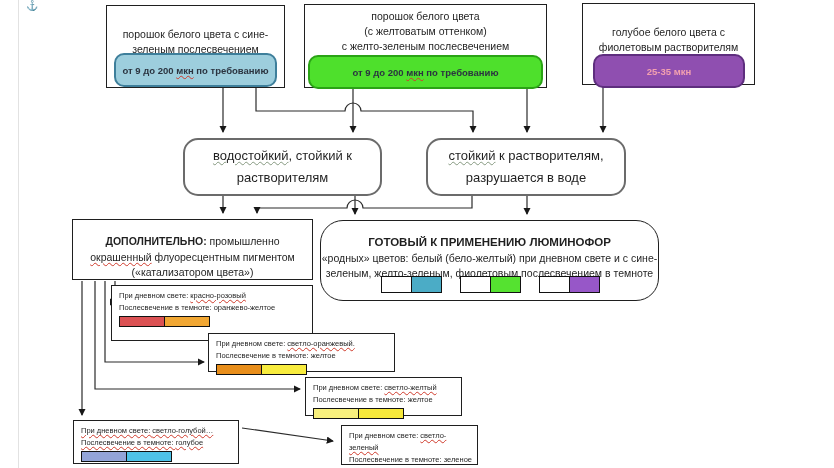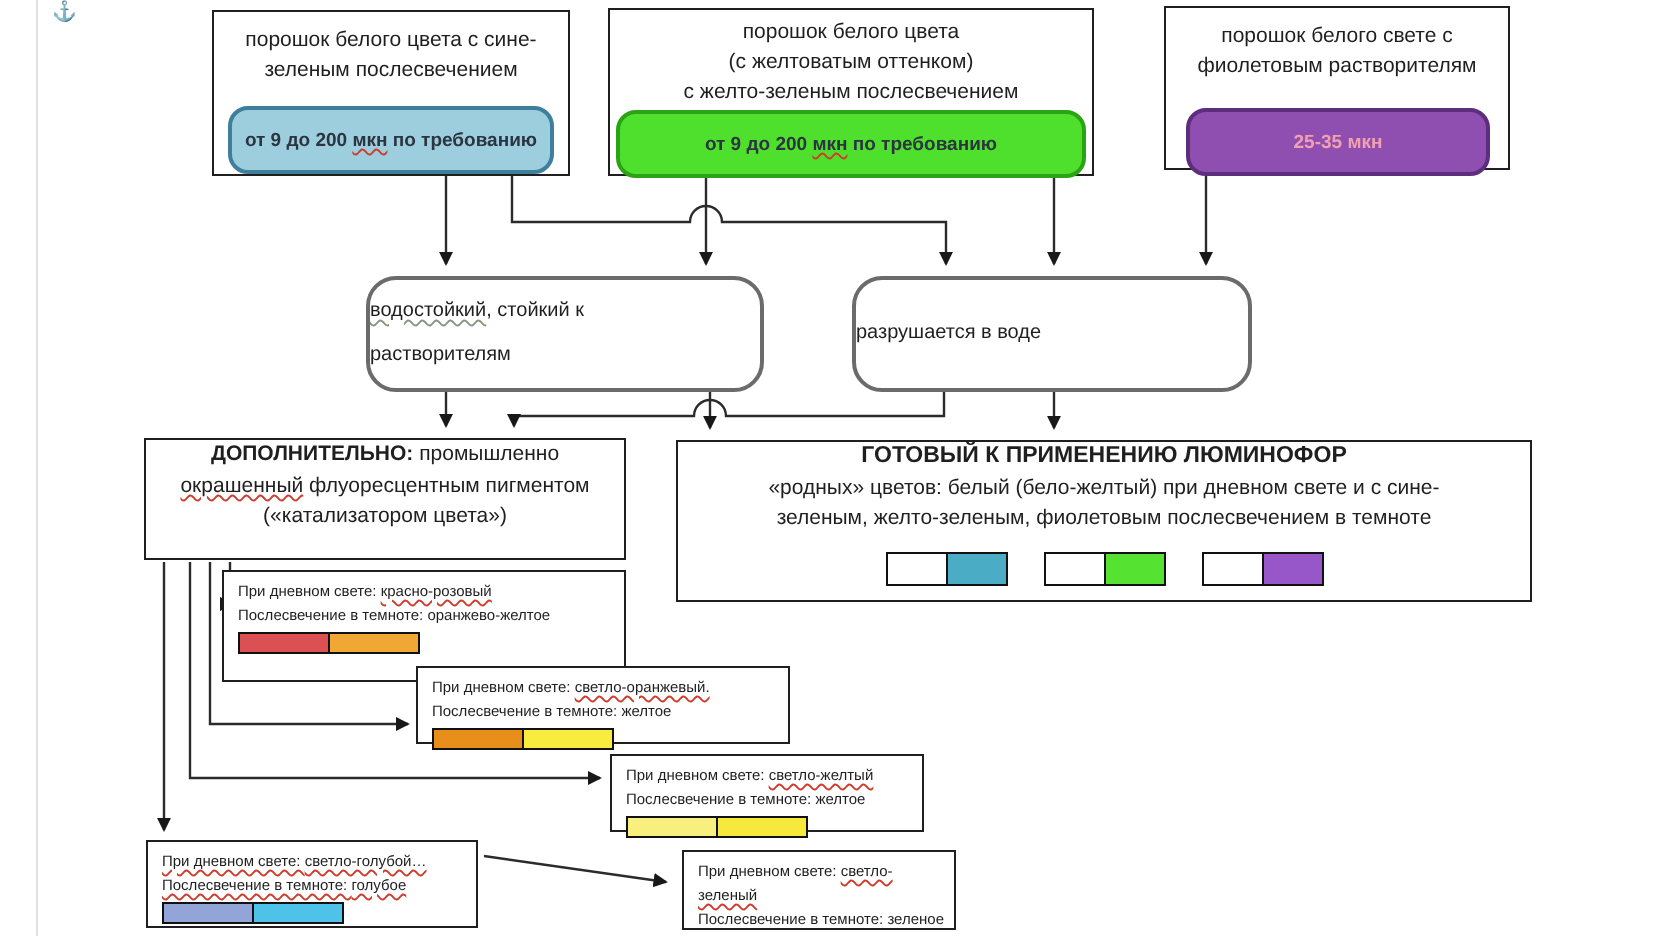--- a/index.html
+++ b/index.html
@@ -8,33 +8,33 @@
   .page-edge{position:absolute;left:18px;top:0;width:1px;height:468px;background:#e2e2e2;}
   .anchor{position:absolute;left:26px;top:0;font-size:10px;color:#b0b0b0;}
   svg.connectors{position:absolute;left:0;top:0;z-index:1;}
   .box{position:absolute;background:#fff;border:1px solid #1f1f1f;box-sizing:border-box;z-index:2;}
   .topbox{font-size:10.5px;line-height:15px;text-align:center;}
   .pill{position:absolute;border-radius:10px;font-size:9.5px;font-weight:bold;
         display:flex;align-items:center;justify-content:center;white-space:pre;color:#2b3440;}
   .pill-blue{left:7px;right:7px;top:47px;height:30px;border:2px solid #3E7F9B;}
   .pill-green{left:3px;right:3px;top:50px;height:30px;border:2px solid #2AA315;}
   .pill-purple{left:10px;right:9px;top:50px;height:30px;border:2px solid #5E2E7E;font-weight:bold;}
-  .midbox{border:2px solid #6b6b6b;border-radius:15px;font-size:10px;line-height:22px;
-          display:flex;flex-direction:column;justify-content:center;}
+  .midbox{border:2px solid #6b6b6b;border-radius:15px;font-size:13px;line-height:22px;
+          display:flex;flex-direction:column;justify-content:center;text-align:center;}
   .bigbox{font-size:10.5px;line-height:15.5px;text-align:center;}
   .bb-title{font-weight:bold;font-size:11.5px;}
   .pairs{position:absolute;left:0;right:0;top:55px;display:flex;justify-content:center;gap:19px;}
   .pair{display:flex;}
   .ready-sw{width:31px;height:17px;border:1px solid #111;box-sizing:border-box;margin-right:-1px;}
   .small{font-size:7.5px;line-height:12px;text-align:left;padding:4px 3px 0 7px;}
   .sw-row{display:flex;margin-top:2px;}
   .sw{width:46px;height:11px;border:1px solid #111;box-sizing:border-box;margin-right:-1px;}
   .wavy{text-decoration:underline wavy #cf3a2b;text-decoration-thickness:1px;text-underline-offset:1px;}
   .wavy-g{text-decoration:underline wavy #85987f;text-decoration-thickness:1px;text-underline-offset:1px;}
-  .pt4{padding-top:4px}.pt6{padding-top:0}.pt7{padding-top:7px}
+  .pt4{padding-top:4px}.pt6{padding-top:14px}.pt7{padding-top:21px}
 </style>
 </head>
 <body>
 
 <div class="canvas">
   <div class="page-edge"></div>
   <div class="anchor">⚓</div>
 
   <svg class="connectors" width="834" height="468">
     <defs>
@@ -67,41 +67,42 @@
   </div>
 
   <div class="box topbox pt4" style="left:304px;top:4px;width:243px;height:84px;">
     <div>порошок белого цвета</div>
     <div>(с желтоватым оттенком)</div>
     <div>с желто-зеленым послесвечением</div>
     <div class="pill pill-green" style="background: rgb(78, 224, 44);"><span>от 9 до 200 </span><span class="wavy">мкн</span><span> по требованию</span></div>
   </div>
 
   <div class="box topbox pt7" style="left:582px;top:3px;width:173px;height:82px;">
-    <div>порошок белого свете с</div>
+    <div>голубое белого цвета с</div>
     <div>фиолетовым растворителям</div>
     <div class="pill pill-purple" style="background: rgb(143, 79, 176); color: rgb(242, 160, 176); text-align: center;"><span>25-35 мкн</span></div>
   </div>
 
   <div class="box midbox" style="left:183px;top:138px;width:199px;height:58px;">
     <div><span class="wavy-g">водостойкий</span><span>, стойкий к</span></div>
     <div>растворителям</div>
   </div>
 
   <div class="box midbox" style="left:426px;top:138px;width:200px;height:58px;">
+    <div><span class="wavy-g">стойкий</span><span> к растворителям,</span></div>
     <div>разрушается в воде</div>
   </div>
 
   <div class="box bigbox pt6" style="left:72px;top:219px;width:241px;height:61px;">
     <div><b>ДОПОЛНИТЕЛЬНО:</b><span> промышленно</span></div>
     <div><span class="wavy">окрашенный</span><span> флуоресцентным пигментом</span></div>
     <div>(«катализатором цвета»)</div>
   </div>
 
-  <div class="box bigbox pt6" style="left:338px;top:220px;width:428px;height:81px;">
+  <div class="box bigbox pt6" style="left:320px;top:220px;width:339px;height:81px;border-radius:23px;">
     <div class="bb-title">ГОТОВЫЙ К ПРИМЕНЕНИЮ ЛЮМИНОФОР</div>
     <div>«родных» цветов: белый (бело-желтый) при дневном свете и с сине-</div>
     <div>зеленым, желто-зеленым, фиолетовым послесвечением в темноте</div>
     <div class="pairs">
       <span class="pair">
           <span class="ready-sw" style="background: rgb(255, 255, 255);"></span>
           <span class="ready-sw" style="background: rgb(75, 172, 198);"></span>
         </span>
       <span class="pair">
           <span class="ready-sw" style="background: rgb(255, 255, 255);"></span>

